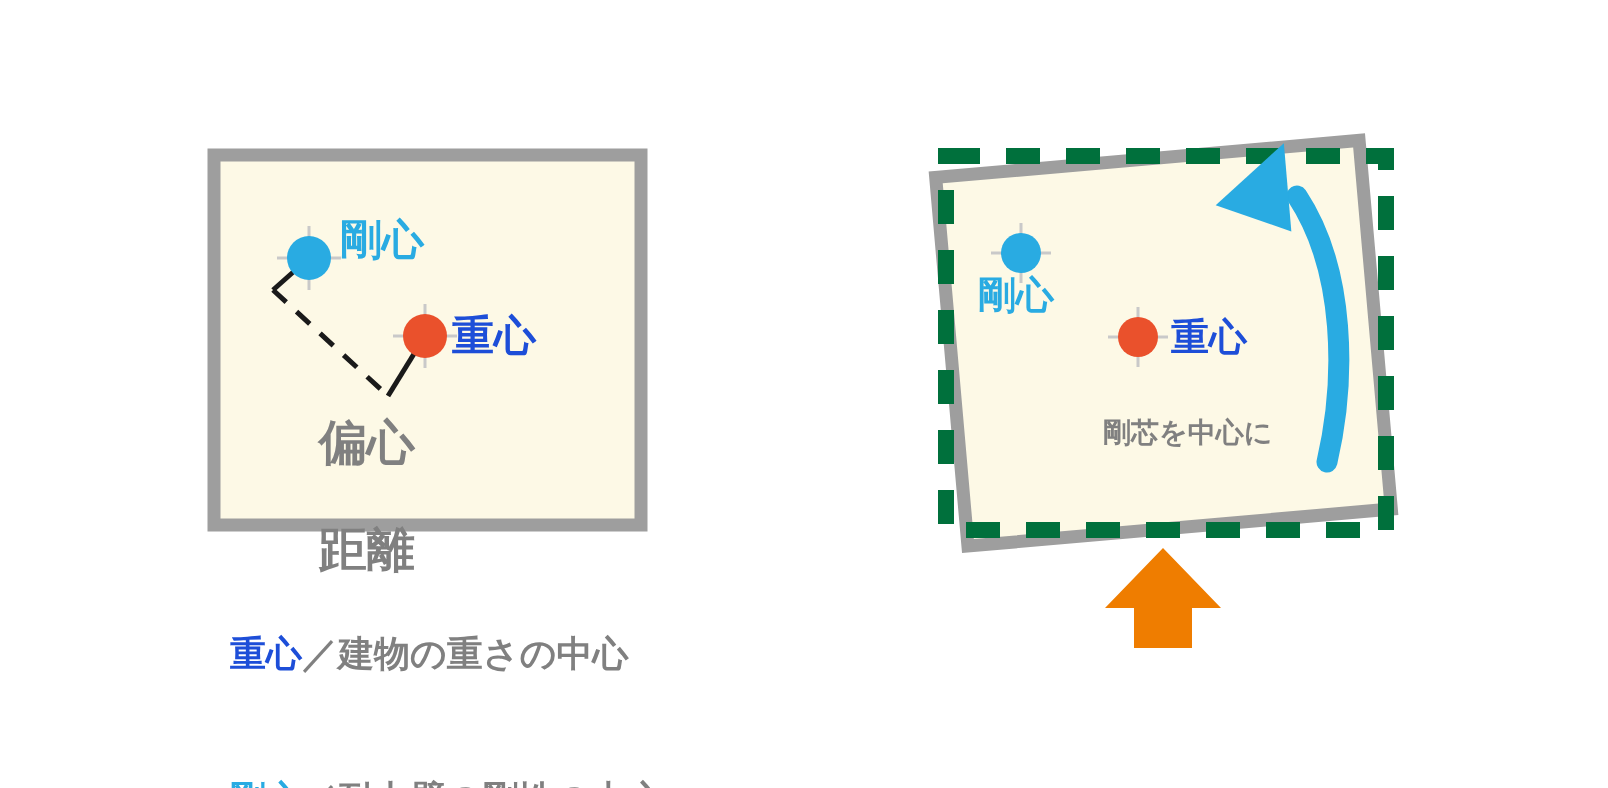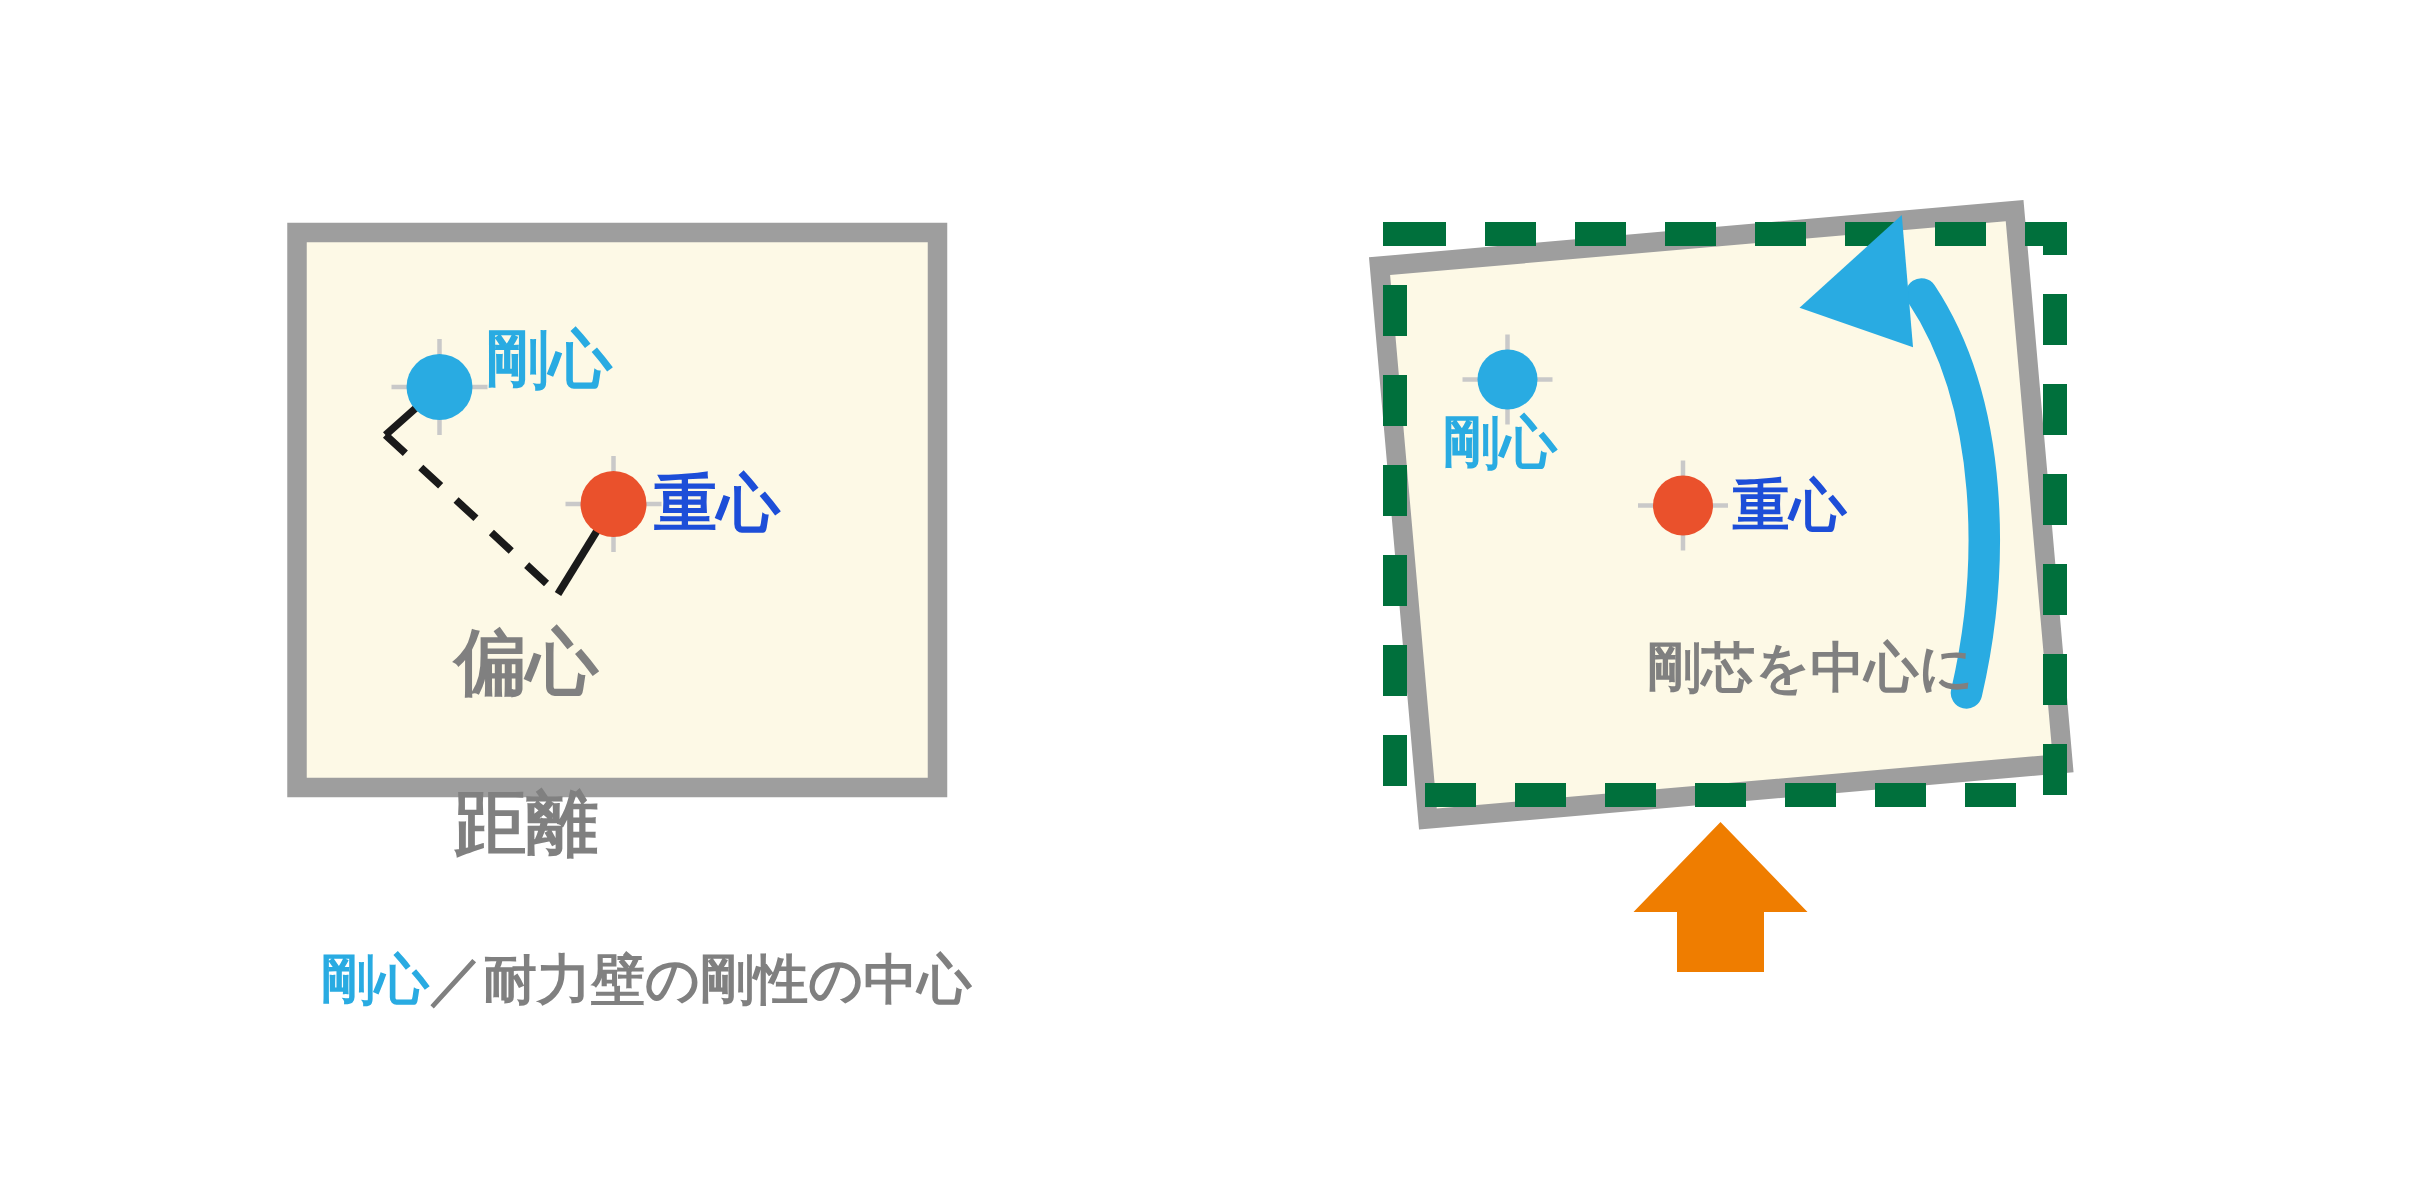--- a/index.html
+++ b/index.html
@@ -10,21 +10,21 @@
   }
   body {
     width: 1608px;
     height: 788px;
     position: relative;
     overflow: hidden;
     font-family: "DejaVu Sans", "Liberation Sans", sans-serif;
   }
   #stage {
     position: absolute;
-    left: 0; top: 0;
+    left: 16px; top: 0;
     width: 1440px;
     height: 788px;
   }
   svg.layer {
     position: absolute;
     left: 0; top: 0;
     width: 1608px;
     height: 788px;
   }
   .lbl {
@@ -39,21 +39,21 @@
   .lbl-red   { color: #1d4ed8; }
   .lbl-gray  { color: #808080; }
   .lbl-orange{ color: #EF7D00; }
 
   #koushin-left   { left: 324px; top: 216px; font-size: 42px; }
   #juushin-left   { left: 436px; top: 312px; font-size: 42px; }
   #hensin-kyori   { left: 236px; top: 362px; font-size: 48px; }
 
   #koushin-right  { left: 962px; top: 274px; font-size: 38px; }
   #juushin-right  { left: 1155px; top: 316px; font-size: 38px; }
-  #kaiten-note    { left: 1048px; top: 386px; font-size: 36px; }
+  #kaiten-note    { left: 1048px; top: 386px; font-size: 28px; }
   #jishinryoku    { left: 1197px; top: 582px; font-size: 40px; }
 
   #legend {
     position: absolute;
     left: 214px;
     top: 534px;
     font-size: 36px;
     font-weight: 700;
     line-height: 1.34;
     color: #808080;
@@ -124,20 +124,21 @@
   <div class="lbl lbl-blue" id="koushin-left">剛心</div>
 
   <div class="lbl lbl-red" id="juushin-left">重心</div>
 
   <div class="lbl lbl-gray" id="hensin-kyori">
     <span>偏心</span><br>
     <span>距離</span>
   </div>
 
   <div id="legend">
+    <span class="row"><span class="lbl-red">重心</span><span class="lbl-gray">／</span><span class="lbl-gray">建物の重さの中心</span></span>
     <span class="row"><span class="lbl-blue">剛心</span><span class="lbl-gray">／</span><span class="lbl-gray">耐力壁の剛性の中心</span></span>
   </div>
 
   <div class="lbl lbl-blue" id="koushin-right">剛心</div>
 
   <div class="lbl lbl-red" id="juushin-right">重心</div>
 
   <div class="lbl lbl-gray" id="kaiten-note">
     <span>剛芯を中心に</span><br>
   </div>

